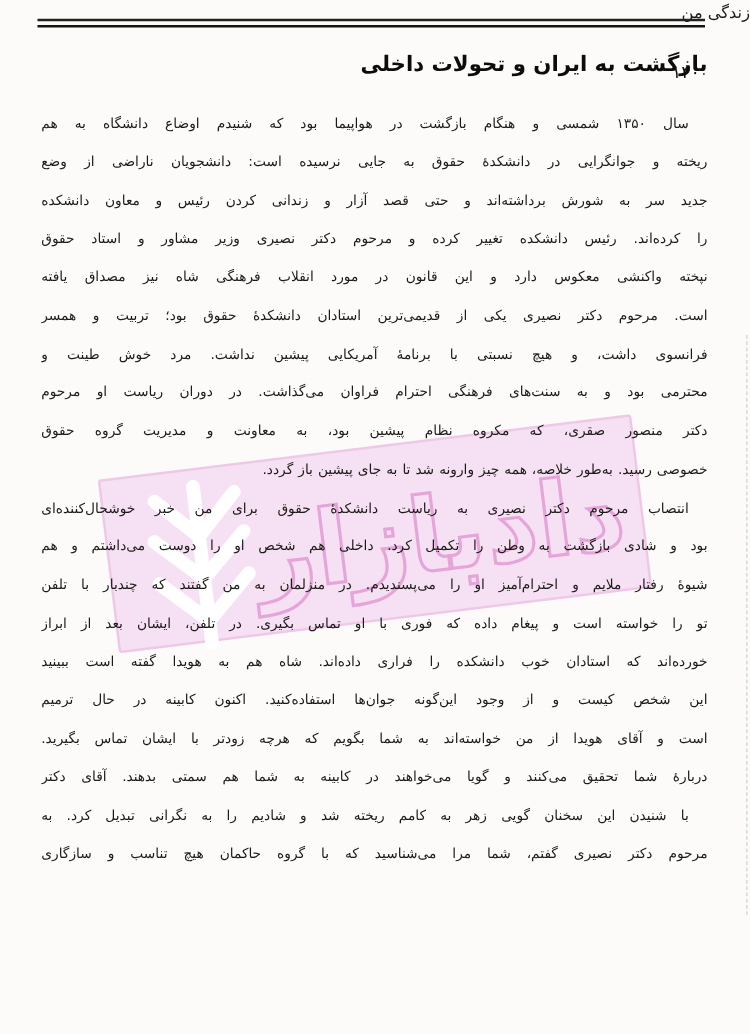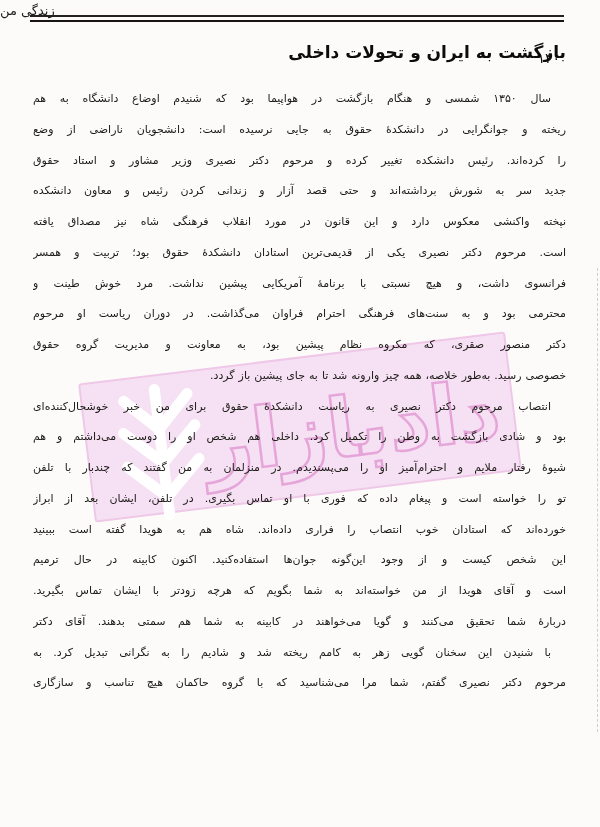--- a/index.html
+++ b/index.html
@@ -6,21 +6,21 @@
   body{
     width:600px;height:827px;overflow:hidden;position:relative;
     background:#fcfbf9;
     font-family:"DejaVu Sans",sans-serif;
     -webkit-font-smoothing:antialiased;
   }
   .page{position:absolute;inset:0;}
 
   
   .running-title{
-    position:absolute;top:3px;left:0;right:0;text-align:left;
+    position:absolute;top:3px;left:0;right:0;text-align:right;
     font-size:13px;color:#1d1d1d;
   }
   .page-number{
     position:absolute;top:2px;right:40px;
     font-size:14px;color:#111;letter-spacing:1px;margin-top:48px;
   }
   .rules{position:absolute;top:15px;left:30px;right:36px;}
   .rule-thin{height:1.5px;background:#24211e;}
   .rule-thick{height:2.4px;background:#17150f;margin-top:3px;}
 
@@ -81,33 +81,33 @@
         <path d="M128,380 L160,412 L192,380"></path>
       </g>
     </g>
   </svg>
 
   <h1 class="section-heading">بازگشت به ایران و تحولات داخلی</h1>
 
   <div class="body-text" id="body-text">
       <div class="line first">سال ۱۳۵۰ شمسی و هنگام بازگشت در هواپیما بود که شنیدم اوضاع دانشگاه به هم</div>
       <div class="line">ریخته و جوانگرایی در دانشکدهٔ حقوق به جایی نرسیده است: دانشجویان ناراضی از وضع</div>
+      <div class="line">جدید سر به شورش برداشته‌اند و حتی قصد آزار و زندانی کردن رئیس و معاون دانشکده</div>
       <div class="line">را کرده‌اند. رئیس دانشکده تغییر کرده و مرحوم دکتر نصیری وزیر مشاور و استاد حقوق</div>
-      <div class="line">جدید سر به شورش برداشته‌اند و حتی قصد آزار و زندانی کردن رئیس و معاون دانشکده</div>
       <div class="line">نپخته واکنشی معکوس دارد و این قانون در مورد انقلاب فرهنگی شاه نیز مصداق یافته</div>
       <div class="line">است. مرحوم دکتر نصیری یکی از قدیمی‌ترین استادان دانشکدهٔ حقوق بود؛ تربیت و همسر</div>
       <div class="line">فرانسوی داشت، و هیچ نسبتی با برنامهٔ آمریکایی پیشین نداشت. مرد خوش طینت و</div>
       <div class="line">محترمی بود و به سنت‌های فرهنگی احترام فراوان می‌گذاشت. در دوران ریاست او مرحوم</div>
       <div class="line">دکتر منصور صقری، که مکروه نظام پیشین بود، به معاونت و مدیریت گروه حقوق</div>
       <div class="line last">خصوصی رسید. به‌طور خلاصه، همه چیز وارونه شد تا به جای پیشین باز گردد.</div>
       <div class="line first">انتصاب مرحوم دکتر نصیری به ریاست دانشکدهٔ حقوق برای من خبر خوشحال‌کننده‌ای</div>
       <div class="line">بود و شادی بازگشت به وطن را تکمیل کرد. داخلی هم شخص او را دوست می‌داشتم و هم</div>
       <div class="line">شیوهٔ رفتار ملایم و احترام‌آمیز او را می‌پسندیدم. در منزلمان به من گفتند که چندبار با تلفن</div>
       <div class="line">تو را خواسته است و پیغام داده که فوری با او تماس بگیری. در تلفن، ایشان بعد از ابراز</div>
-      <div class="line">خورده‌اند که استادان خوب انتصاب را فراری داده‌اند. شاه هم به هویدا گفته است ببینید</div>
+      <div class="line">خورده‌اند که استادان خوب دانشکده را فراری داده‌اند. شاه هم به هویدا گفته است ببینید</div>
       <div class="line">این شخص کیست و از وجود این‌گونه جوان‌ها استفاده‌کنید. اکنون کابینه در حال ترمیم</div>
       <div class="line">است و آقای هویدا از من خواسته‌اند به شما بگویم که هرچه زودتر با ایشان تماس بگیرید.</div>
       <div class="line">دربارهٔ شما تحقیق می‌کنند و گویا می‌خواهند در کابینه به شما هم سمتی بدهند. آقای دکتر</div>
       <div class="line first">با شنیدن این سخنان گویی زهر به کامم ریخته شد و شادیم را به نگرانی تبدیل کرد. به</div>
       <div class="line">مرحوم دکتر نصیری گفتم، شما مرا می‌شناسید که با گروه حاکمان هیچ تناسب و سازگاری</div>
     </div>
 
   <div class="scan-edge"></div>
 
 </div>

